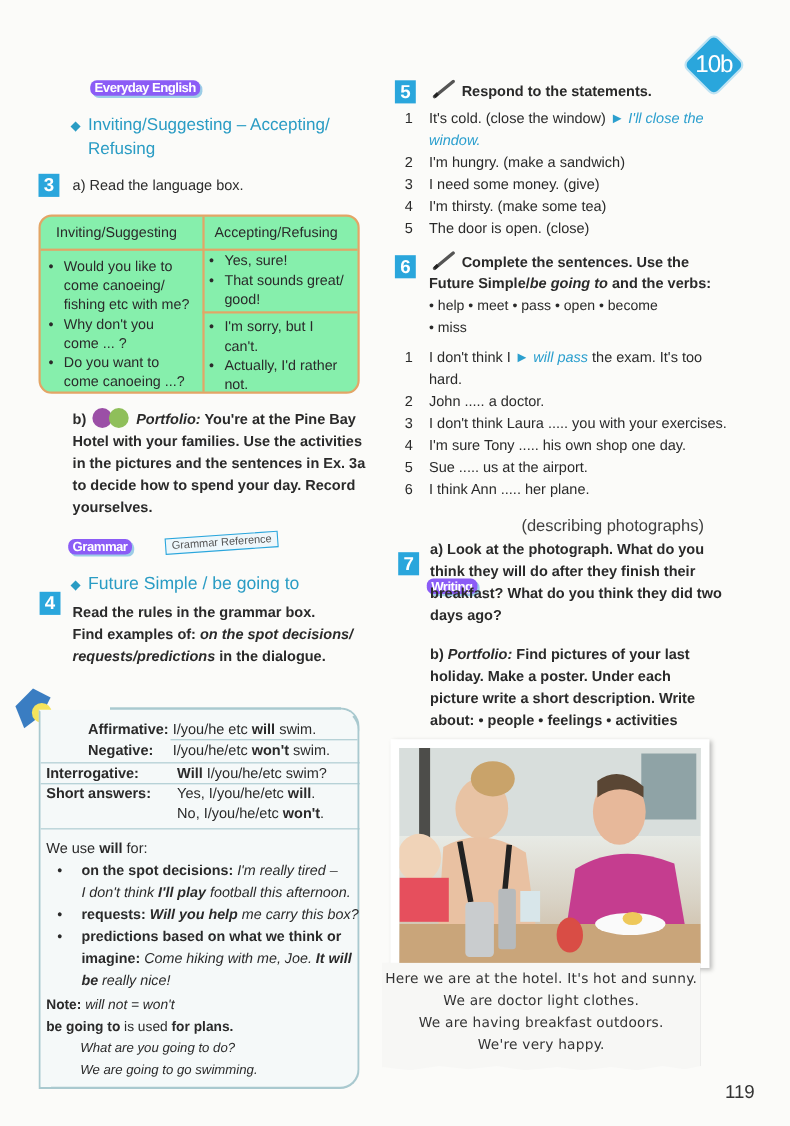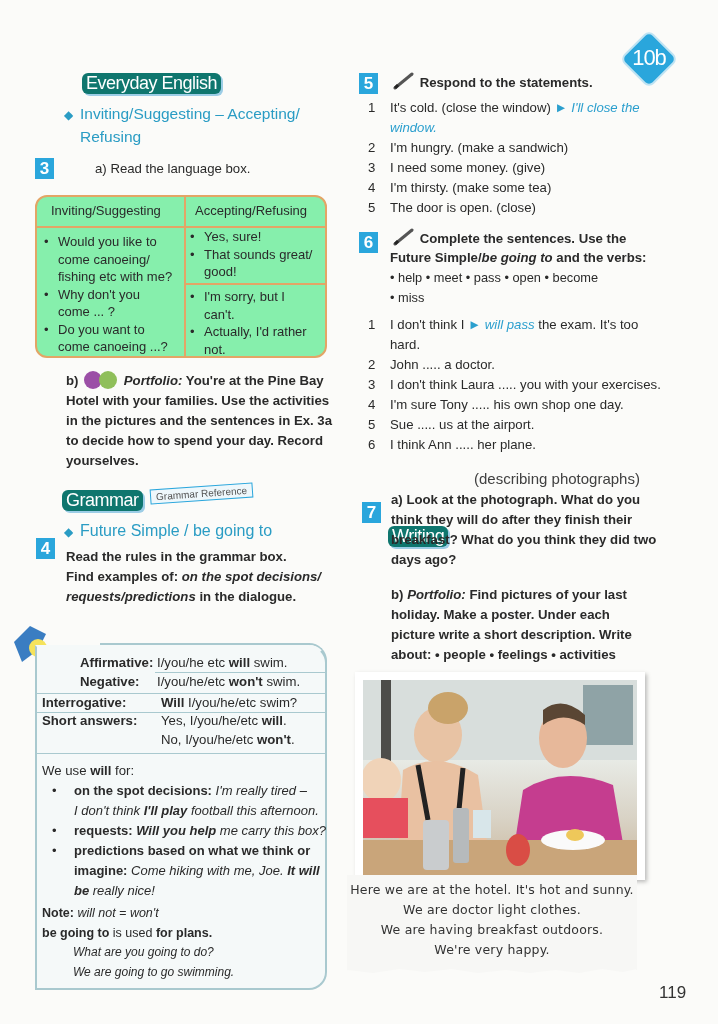--- a/index.html
+++ b/index.html
@@ -2,21 +2,21 @@
 <html><head>
 <meta charset="utf-8">
 <style>
   * { box-sizing: border-box; margin: 0; padding: 0; }
   html, body { width: 718px; height: 1024px; background: #fbfbf9; overflow: hidden; }
   body { position: relative; font-family: "Liberation Sans", sans-serif; color: #2a2a2a; font-size: 13px; }
   .abs { position: absolute; }
   .teal { color: #404040; }
   .blue-text { color: #2b9fce; }
   .num-box { position: absolute; width: 19px; height: 21px; background: #2aa6dc; color: #fff; font-weight: bold; font-size: 17px; text-align: center; line-height: 21px; }
-  .banner { position: absolute; font-weight: normal; color: #fff; background: #0f766e; border-radius: 6px; padding: 0 4px; box-shadow: 2px 2px 0 #9ccde6; font-size: 18px; letter-spacing: -0.5px; }
+  .banner { position: absolute; font-weight: bold; color: #fff; background: #8b5cf6; border-radius: 6px; padding: 0 4px; box-shadow: 2px 2px 0 #9ccde6; font-size: 12px; letter-spacing: -0.5px; }
   .subhead { position: absolute; color: #2a9cc4; font-size: 15.5px; line-height: 21px; }
   .subhead .dia { display: inline-block; width: 16px; font-size: 12px; }
   .body-text { position: absolute; font-size: 13.2px; line-height: 20px; }
   .bold { font-weight: bold; }
   .it { font-style: italic; }
 
   
   .lang-box { position: absolute; left: 35px; top: 195px; width: 292px; height: 163px; border: 2.5px solid #e3a566; border-radius: 12px; background: #86efac; }
   .lang-box .vline { position: absolute; left: 147px; top: 0; bottom: 0; width: 1.5px; background: #e3a566; }
   .lang-box .hline1 { position: absolute; left: 0; right: 0; top: 29px; height: 1.5px; background: #e3a566; }
@@ -51,21 +51,21 @@
   <span class="abs" style="left:0; top:17px; width:62px; text-align:center; color:#fff; font-size:22px; letter-spacing:-1px;">10b</span>
 </div>
 
 <div class="banner" style="left:82px; top:73px;">Everyday English</div>
 <div class="subhead" style="left:64px; top:103px;">
   <span class="dia">◆</span><span>Inviting/Suggesting – Accepting/</span><br>
   <span class="dia"></span><span>Refusing</span>
 </div>
 
 <div class="num-box" style="left:35px; top:158px;">3</div>
-<div class="body-text" style="left:66px; top:159px;margin-left:29px;">a)  Read the language box.</div>
+<div class="body-text" style="left:66px; top:159px;">a)  Read the language box.</div>
 
 <div class="lang-box">
   <div class="vline"></div>
     <div class="hline1"></div>
     <div class="hline2"></div>
   <div class="hdr" style="left:14px;">Inviting/Suggesting</div>
   <div class="hdr" style="left:158px;">Accepting/Refusing</div>
   <ul style="left:4px; top:36px;">
     <li><span>Would you like to</span><br><span>come canoeing/</span><br><span>fishing etc with me?</span></li>
     <li><span>Why don't you</span><br><span>come ... ?</span></li>

